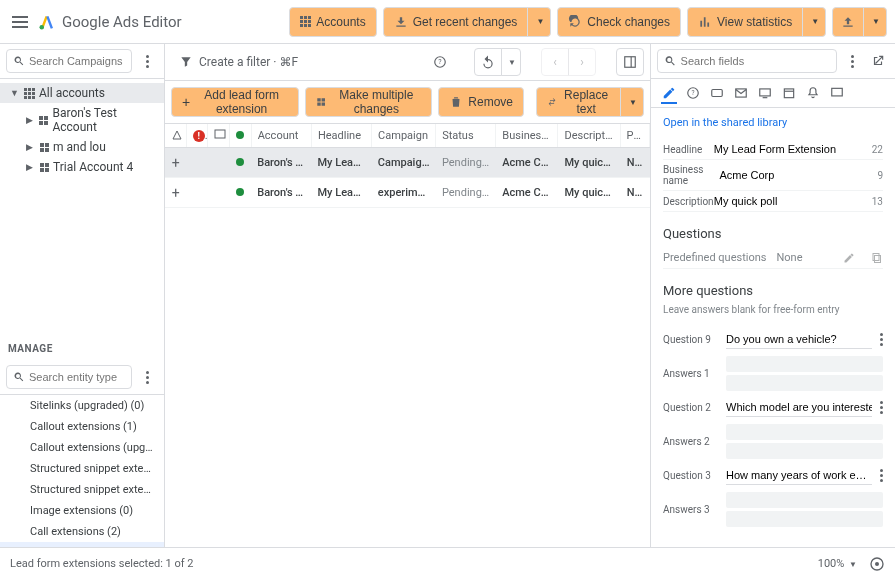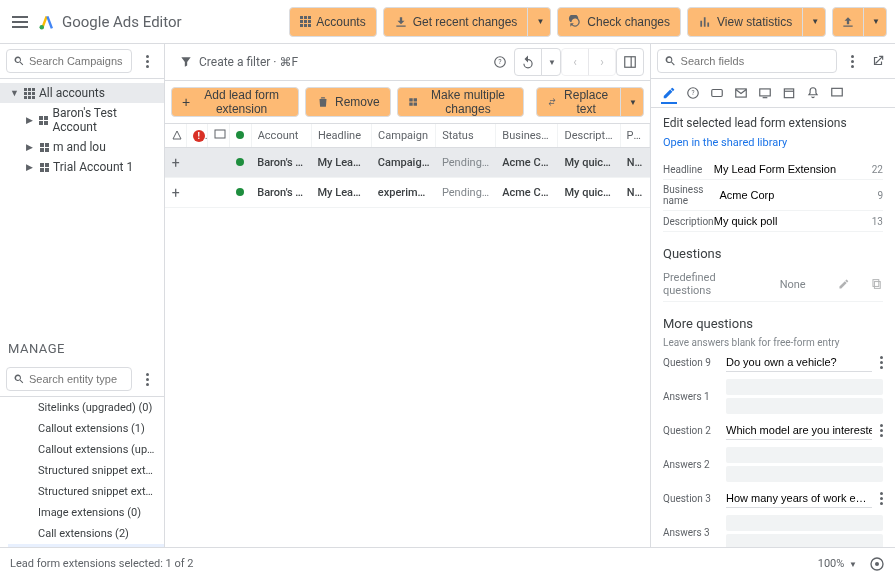--- a/index.html
+++ b/index.html
@@ -23,26 +23,26 @@
 .more-btn { width: 22px; height: 26px; display: flex; align-items: center; justify-content: center; cursor: pointer; border-radius: 4px; }
 .tree { padding: 4px 0; font-size: 12px; }
 .tree-item { display: flex; align-items: center; gap: 4px; padding: 3px 6px 3px 10px; cursor: pointer; }
 .tree-item.selected { background: #e8eaed; }
 .tree-item.level2 { padding-left: 26px; }
 .arrow { font-size: 9px; color: #5f6368; width: 10px; }
 .grid9 { display: inline-grid; grid-template-columns: repeat(3, 3px); gap: 1px; }
 .grid9 span { width: 3px; height: 3px; background: #5f6368; }
 .grid4 { display: inline-grid; grid-template-columns: repeat(2, 4px); gap: 1px; }
 .grid4 span { width: 4px; height: 4px; background: #5f6368; }
-.manage-label { padding: 10px 8px 6px; font-size: 13px; font-weight: 400; color: #5f6368; letter-spacing: 0.5px; }
+.manage-label { padding: 10px 8px 6px; font-size: 10px; font-weight: 700; color: #5f6368; letter-spacing: 0.5px; }
 .entity-list { flex: 1; overflow-y: auto; font-size: 11px; }
-.entity-item { padding: 4px 8px 4px 30px; cursor: pointer; white-space: nowrap; overflow: hidden; text-overflow: ellipsis; position: relative; margin-left: 8px; }
+.entity-item { padding: 4px 8px 4px 30px; cursor: pointer; white-space: nowrap; overflow: hidden; text-overflow: ellipsis; position: relative; }
 .entity-item.selected { color: #1a73e8; background: #e8f0fe; font-weight: 500; }
 .center-pane { flex: 1; display: flex; flex-direction: column; min-width: 0; }
-.filter-row { display: flex; align-items: center; padding: 4px 6px; gap: 0; border-bottom: 1px solid #dadce0; }
+.filter-row { display: flex; align-items: center; padding: 4px 6px; gap: 20px; border-bottom: 1px solid #dadce0; }
 .filter-box { flex: 1; display: flex; align-items: center; gap: 6px; padding: 5px 8px; cursor: pointer; color: #5f6368; }
 .icon-btn { width: 28px; height: 28px; display: flex; align-items: center; justify-content: center; border: 1px solid #dadce0; border-radius: 4px; cursor: pointer; color: #5f6368; }
 .icon-btn.borderless { border: none; }
 .icon-btn.disabled { opacity: 0.4; cursor: default; }
 .icon-btn-group { display: flex; }
 .icon-btn-group .icon-btn { border-radius: 0; margin-left: -1px; }
 .icon-btn-group .icon-btn:first-child { border-top-left-radius: 4px; border-bottom-left-radius: 4px; margin-left: 0; }
 .icon-btn-group .icon-btn:last-child { border-top-right-radius: 4px; border-bottom-right-radius: 4px; }
 .toolbar-row { display: flex; align-items: center; padding: 6px; gap: 6px; }
 .table-head { display: flex; border-top: 1px solid #dadce0; border-bottom: 1px solid #dadce0; background: #fff; font-size: 11px; color: #5f6368; }
@@ -60,22 +60,22 @@
 .rp-tab { width: 16px; height: 16px; cursor: pointer; color: #5f6368; display: flex; align-items: center; justify-content: center; }
 .rp-tab.active { color: #1a73e8; border-bottom: 2px solid #1a73e8; padding-bottom: 4px; margin-bottom: -6px; }
 .rp-body { flex: 1; overflow-y: auto; padding: 8px 12px; font-size: 11px; }
 .rp-title { font-size: 12px; margin-bottom: 6px; }
 .rp-link { color: #1a73e8; cursor: pointer; margin-bottom: 10px; display: block; }
 .rp-field { display: flex; align-items: center; padding: 4px 0; border-bottom: 1px solid #f1f3f4; }
 .rp-field-label { width: 80px; color: #5f6368; font-size: 10px; }
 .rp-field-input { flex: 1; border: none; background: transparent; font-size: 11px; outline: none; }
 .rp-field-count { color: #80868b; font-size: 10px; margin-left: 16px; }
 .rp-section-title { font-size: 13px; margin: 14px 0 6px; }
-.rp-hint { color: #80868b; font-size: 10px; }
-.rp-pred { display: flex; align-items: center; border-bottom: 1px solid #f1f3f4; padding: 4px 0; gap: 16px; }
+.rp-hint { color: #80868b; font-size: 10px; margin-bottom: 10px; }
+.rp-pred { display: flex; align-items: center; border-bottom: 1px solid #f1f3f4; padding: 4px 0; gap: 10px; }
 .rp-q-row { display: flex; align-items: center; padding: 5px 0; gap: 8px; }
 .rp-q-label { width: 55px; color: #5f6368; font-size: 10px; }
 .rp-q-input { flex: 1; border: none; border-bottom: 1px solid #dadce0; padding: 3px 0; font-size: 11px; outline: none; background: transparent; }
 .rp-ans-row { display: flex; align-items: center; padding: 2px 0; gap: 8px; }
 .rp-ans-box { flex: 1; height: 16px; background: #f1f3f4; border-radius: 2px; }
 .rp-ans-box + .rp-ans-box { margin-top: 3px; }
 .footer { height: 32px; display: flex; align-items: center; padding: 0 10px; border-top: 1px solid #dadce0; font-size: 11px; color: #5f6368; }
 .footer-spacer { flex: 1; }
 .caret { font-size: 8px; margin-left: 2px; }
 .plus-row { width: 22px; text-align: center; color: #5f6368; cursor: pointer; font-size: 14px; }
@@ -217,21 +217,21 @@
           <span>m and lou</span>
         </div>
       <div class="tree-item level2">
           <span class="arrow">▶</span>
           <span class="grid4">
             <span></span>
             <span></span>
             <span></span>
             <span></span>
           </span>
-          <span>Trial Account 1</span>
+          <span>Trial Account 4</span>
         </div>
     </div>
     <div style="flex:1"></div>
     <div class="manage-label">MANAGE</div>
     <div class="search-row">
       <div class="search-box">
         <svg class="icon" viewBox="0 0 24 24">
             <path fill="currentColor" d="M15.5 14h-.79l-.28-.27a6.5 6.5 0 10-.7.7l.27.28v.79l5 5L20.49 19zM10 14a4 4 0 114-4 4 4 0 01-4 4z"></path>
           </svg>
         <input placeholder="Search entity type" style="">
@@ -292,29 +292,29 @@
           </svg>
         </div>
     </div>
     <div class="toolbar-row">
       <button class="btn">
           <span style="font-size:14px">+</span>
           <span>Add lead form extension</span>
         </button>
       <button class="btn">
           <svg class="icon" viewBox="0 0 24 24">
-            <path fill="currentColor" d="M6 7h12l-1 13H7zM9 4h6l1 2H8z"></path>
-          </svg>
-          <span>Remove</span>
+            <path fill="currentColor" d="M3 3h8v8H3zM13 3h8v8h-8zM3 13h8v8H3zM13 13h8v8h-8z"></path>
+          </svg>
+          <span>Make multiple changes</span>
         </button>
       <button class="btn">
           <svg class="icon" viewBox="0 0 24 24">
-            <path fill="currentColor" d="M3 3h8v8H3zM13 3h8v8h-8zM3 13h8v8H3zM13 13h8v8h-8z"></path>
-          </svg>
-          <span>Make multiple changes</span>
+            <path fill="currentColor" d="M6 7h12l-1 13H7zM9 4h6l1 2H8z"></path>
+          </svg>
+          <span>Remove</span>
         </button>
       <div class="btn-group">
         <button class="btn">
             <svg class="icon" viewBox="0 0 24 24">
               <path fill="currentColor" d="M7 7h10l-3-3 1-1 5 5-5 5-1-1 3-3H7zM17 17H7l3 3-1 1-5-5 5-5 1 1-3 3h10z"></path>
             </svg>
             <span>Replace text</span>
           </button>
         <button class="btn btn-split">
             <span class="caret">▼</span>
@@ -431,21 +431,20 @@
             <path fill="none" stroke="currentColor" stroke-width="2" d="M12 3a5 5 0 00-5 5v4l-2 3h14l-2-3V8a5 5 0 00-5-5zM10 18a2 2 0 004 0"></path>
           </svg>
         </div>
       <div class="rp-tab">
           <svg width="14" height="14" viewBox="0 0 24 24">
             <rect x="3" y="4" width="18" height="13" fill="none" stroke="currentColor" stroke-width="2"></rect>
           </svg>
         </div>
     </div>
     <div class="rp-body">
-      <div class="rp-title">Edit selected lead form extensions</div>
       <a class="rp-link">Open in the shared library</a>
       <div class="rp-field">
         <span class="rp-field-label">Headline</span>
         <input class="rp-field-input" value="My Lead Form Extension" style="">
         <span class="rp-field-count">22</span>
       </div>
       <div class="rp-field">
         <span class="rp-field-label">Business name</span>
         <input class="rp-field-input" value="Acme Corp" style="">
         <span class="rp-field-count">9</span>

